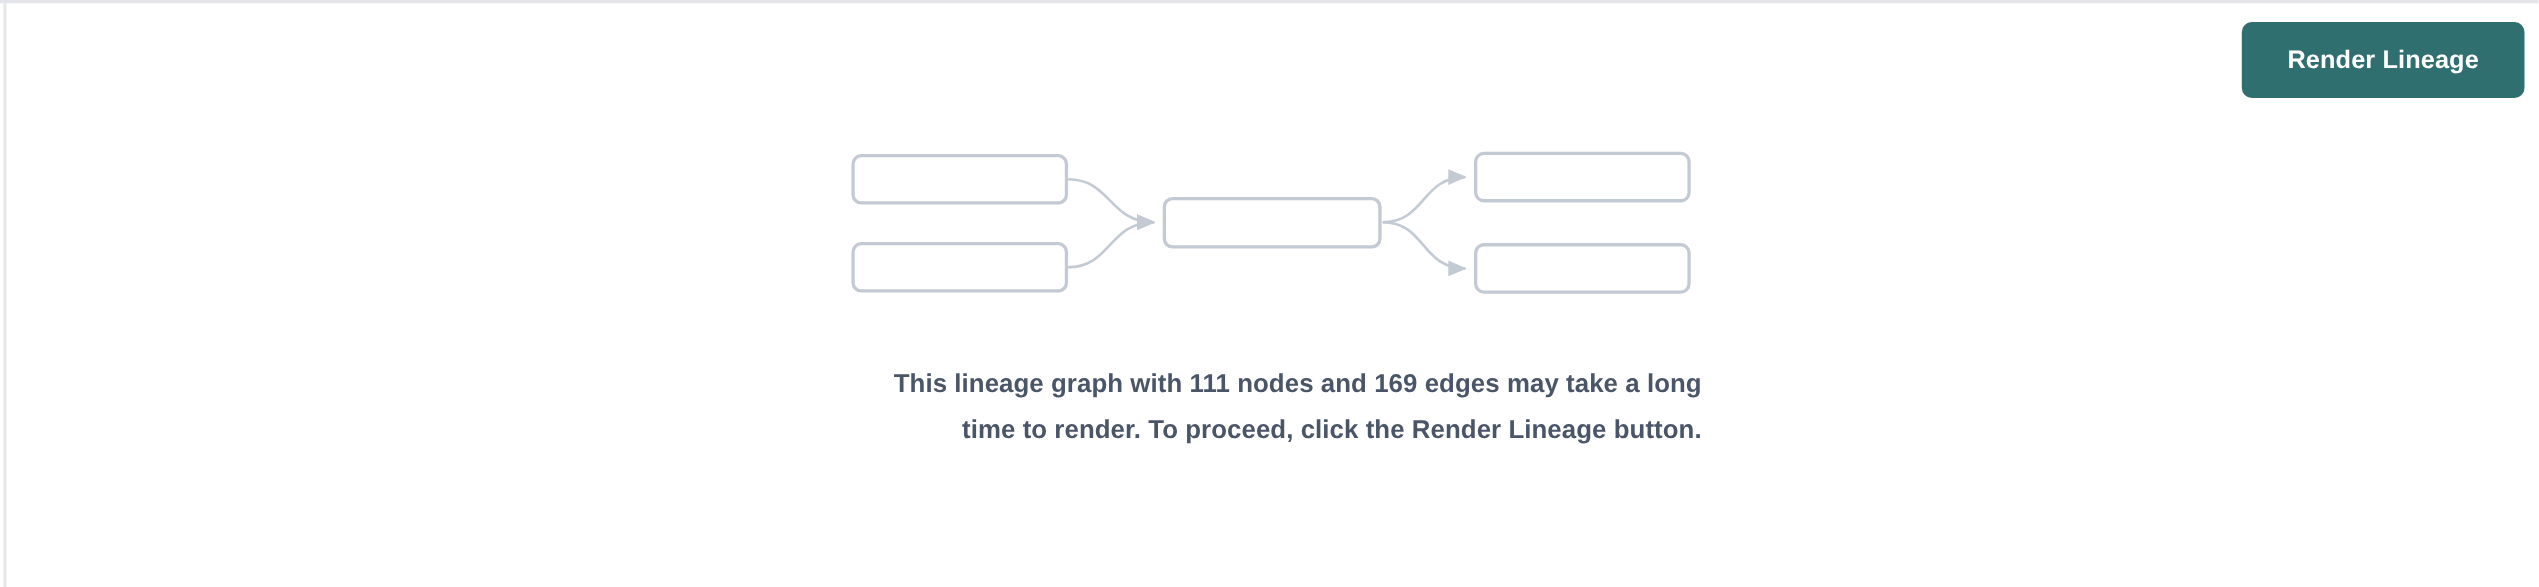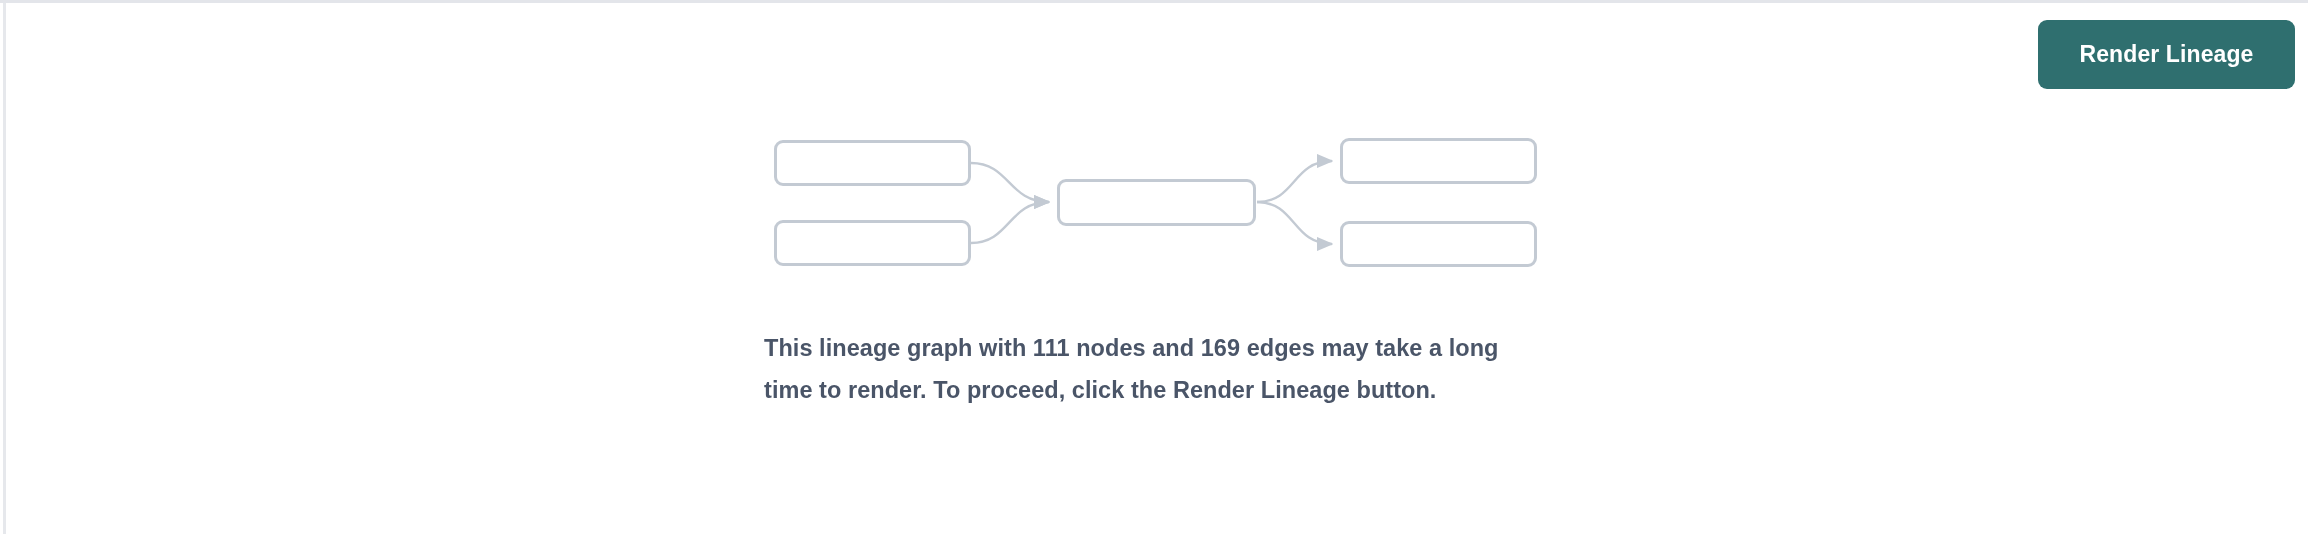--- a/index.html
+++ b/index.html
@@ -92,21 +92,21 @@
   #node-center   { left: 1057px; top: 179px; width: 199px; height: 47px; }
   #node-target-a { left: 1340px; top: 138px; width: 197px; height: 46px; }
   #node-target-b { left: 1340px; top: 221px; width: 197px; height: 46px; }
 
   
   #lineage-message {
     position: absolute;
     left: 764px;
     top: 327px;
     width: 783px;
-    text-align: left;
+    text-align: right;
     font-family: "Liberation Sans", sans-serif;
     font-size: 23.5px;
     font-weight: bold;
     line-height: 42px;
     color: #4a5568;
     letter-spacing: 0.05px;
   }
 </style>
 </head>
 <body>

